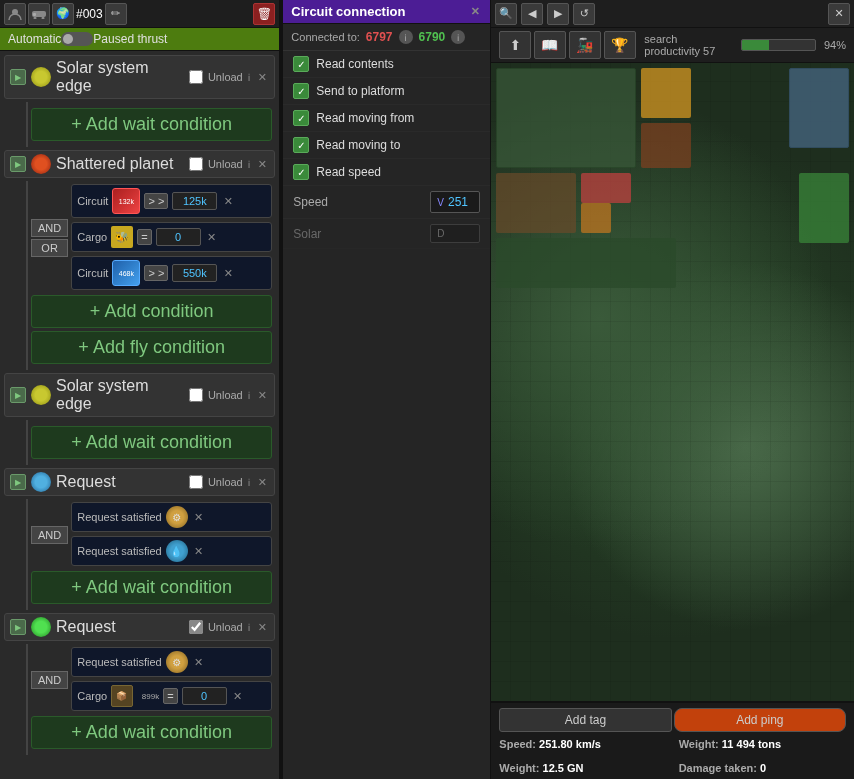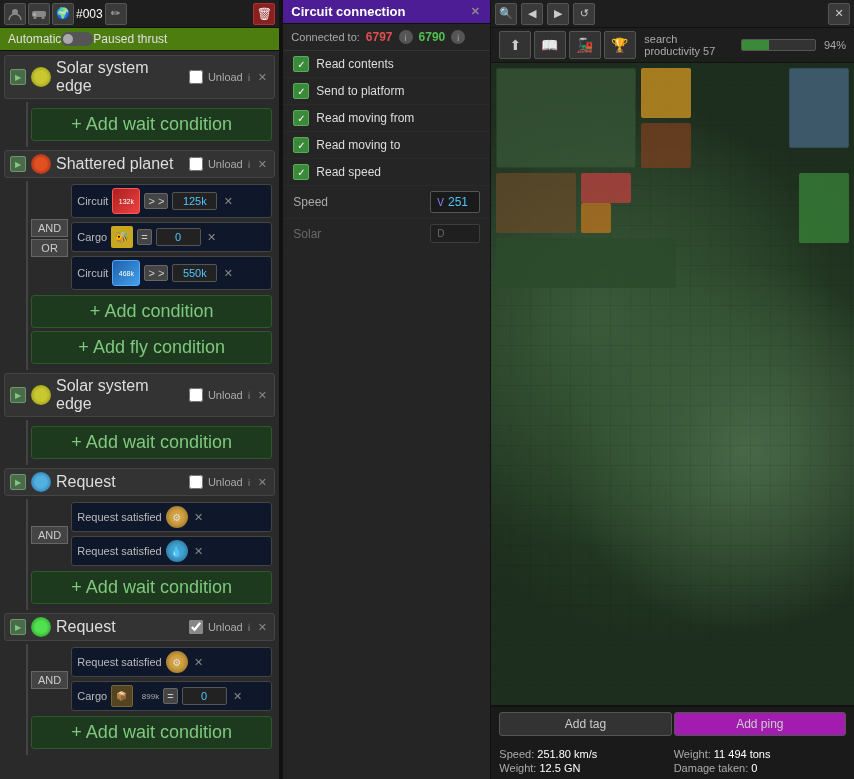--- a/index.html
+++ b/index.html
@@ -513,22 +513,23 @@
       display: flex;
       align-items: center;
       justify-content: center;
       font-size: 9px;
       color: #fff;
     }
 
     .stats-grid {
       display: grid;
       grid-template-columns: 1fr 1fr;
-      gap: 2px;
+      gap: 12px;
       font-size: 11px;
+      font-weight: bold;
     }
 
     .stat-line {
       color: #ccc;
     }
 
     .stop-icon-solar {
       background: radial-gradient(circle, #c8c830 40%, #8a8a10 100%);
       border-radius: 50%;
     }
@@ -924,23 +925,23 @@
       <div style="position:absolute;top:5px;right:5px;width:60px;height:80px;background:#4a6a8a;border:1px solid #3a5a7a;border-radius:2px;opacity:0.7;"></div>
       <div style="position:absolute;top:110px;left:5px;width:80px;height:60px;background:#6a4a2a;border-radius:2px;opacity:0.7;"></div>
       <div style="position:absolute;top:110px;left:90px;width:50px;height:30px;background:#c84040;border-radius:2px;opacity:0.7;"></div>
       <div style="position:absolute;top:140px;left:90px;width:30px;height:30px;background:#c87820;border-radius:2px;opacity:0.7;"></div>
       <div style="position:absolute;top:110px;right:5px;width:50px;height:70px;background:#3a8a3a;border-radius:2px;opacity:0.7;"></div>
       <div style="position:absolute;top:175px;left:5px;width:180px;height:50px;background:#2a4a2a;border-radius:2px;opacity:0.8;"></div>
     </div>
 
     <div class="info-bottom">
 
-      <div style="display:flex;gap:2px;margin-bottom:12px;">
+      <div style="display:flex;gap:2px;margin-bottom:6px;">
         <button style="flex:1;background:#333;border:1px solid #555;color:#ccc;padding:4px;cursor:pointer;border-radius:3px;font-size:12px;">Add tag</button>
-        <button style="flex:1;background:#a21caf;border:1px solid #555;color:#ccc;padding:4px;cursor:pointer;border-radius:3px;font-size:12px;">Add ping</button>
+        <button style="flex:1;background:#c2410c;border:1px solid #555;color:#ccc;padding:4px;cursor:pointer;border-radius:8px;font-size:12px;">Add ping</button>
       </div>
 
 
       <div class="stats-grid">
         <div class="stat-line">
           <span class="stat-label">Speed:</span>
           <span class="stat-value">251.80 km/s</span>
         </div>
         <div class="stat-line">
           <span class="stat-label">Weight:</span>

